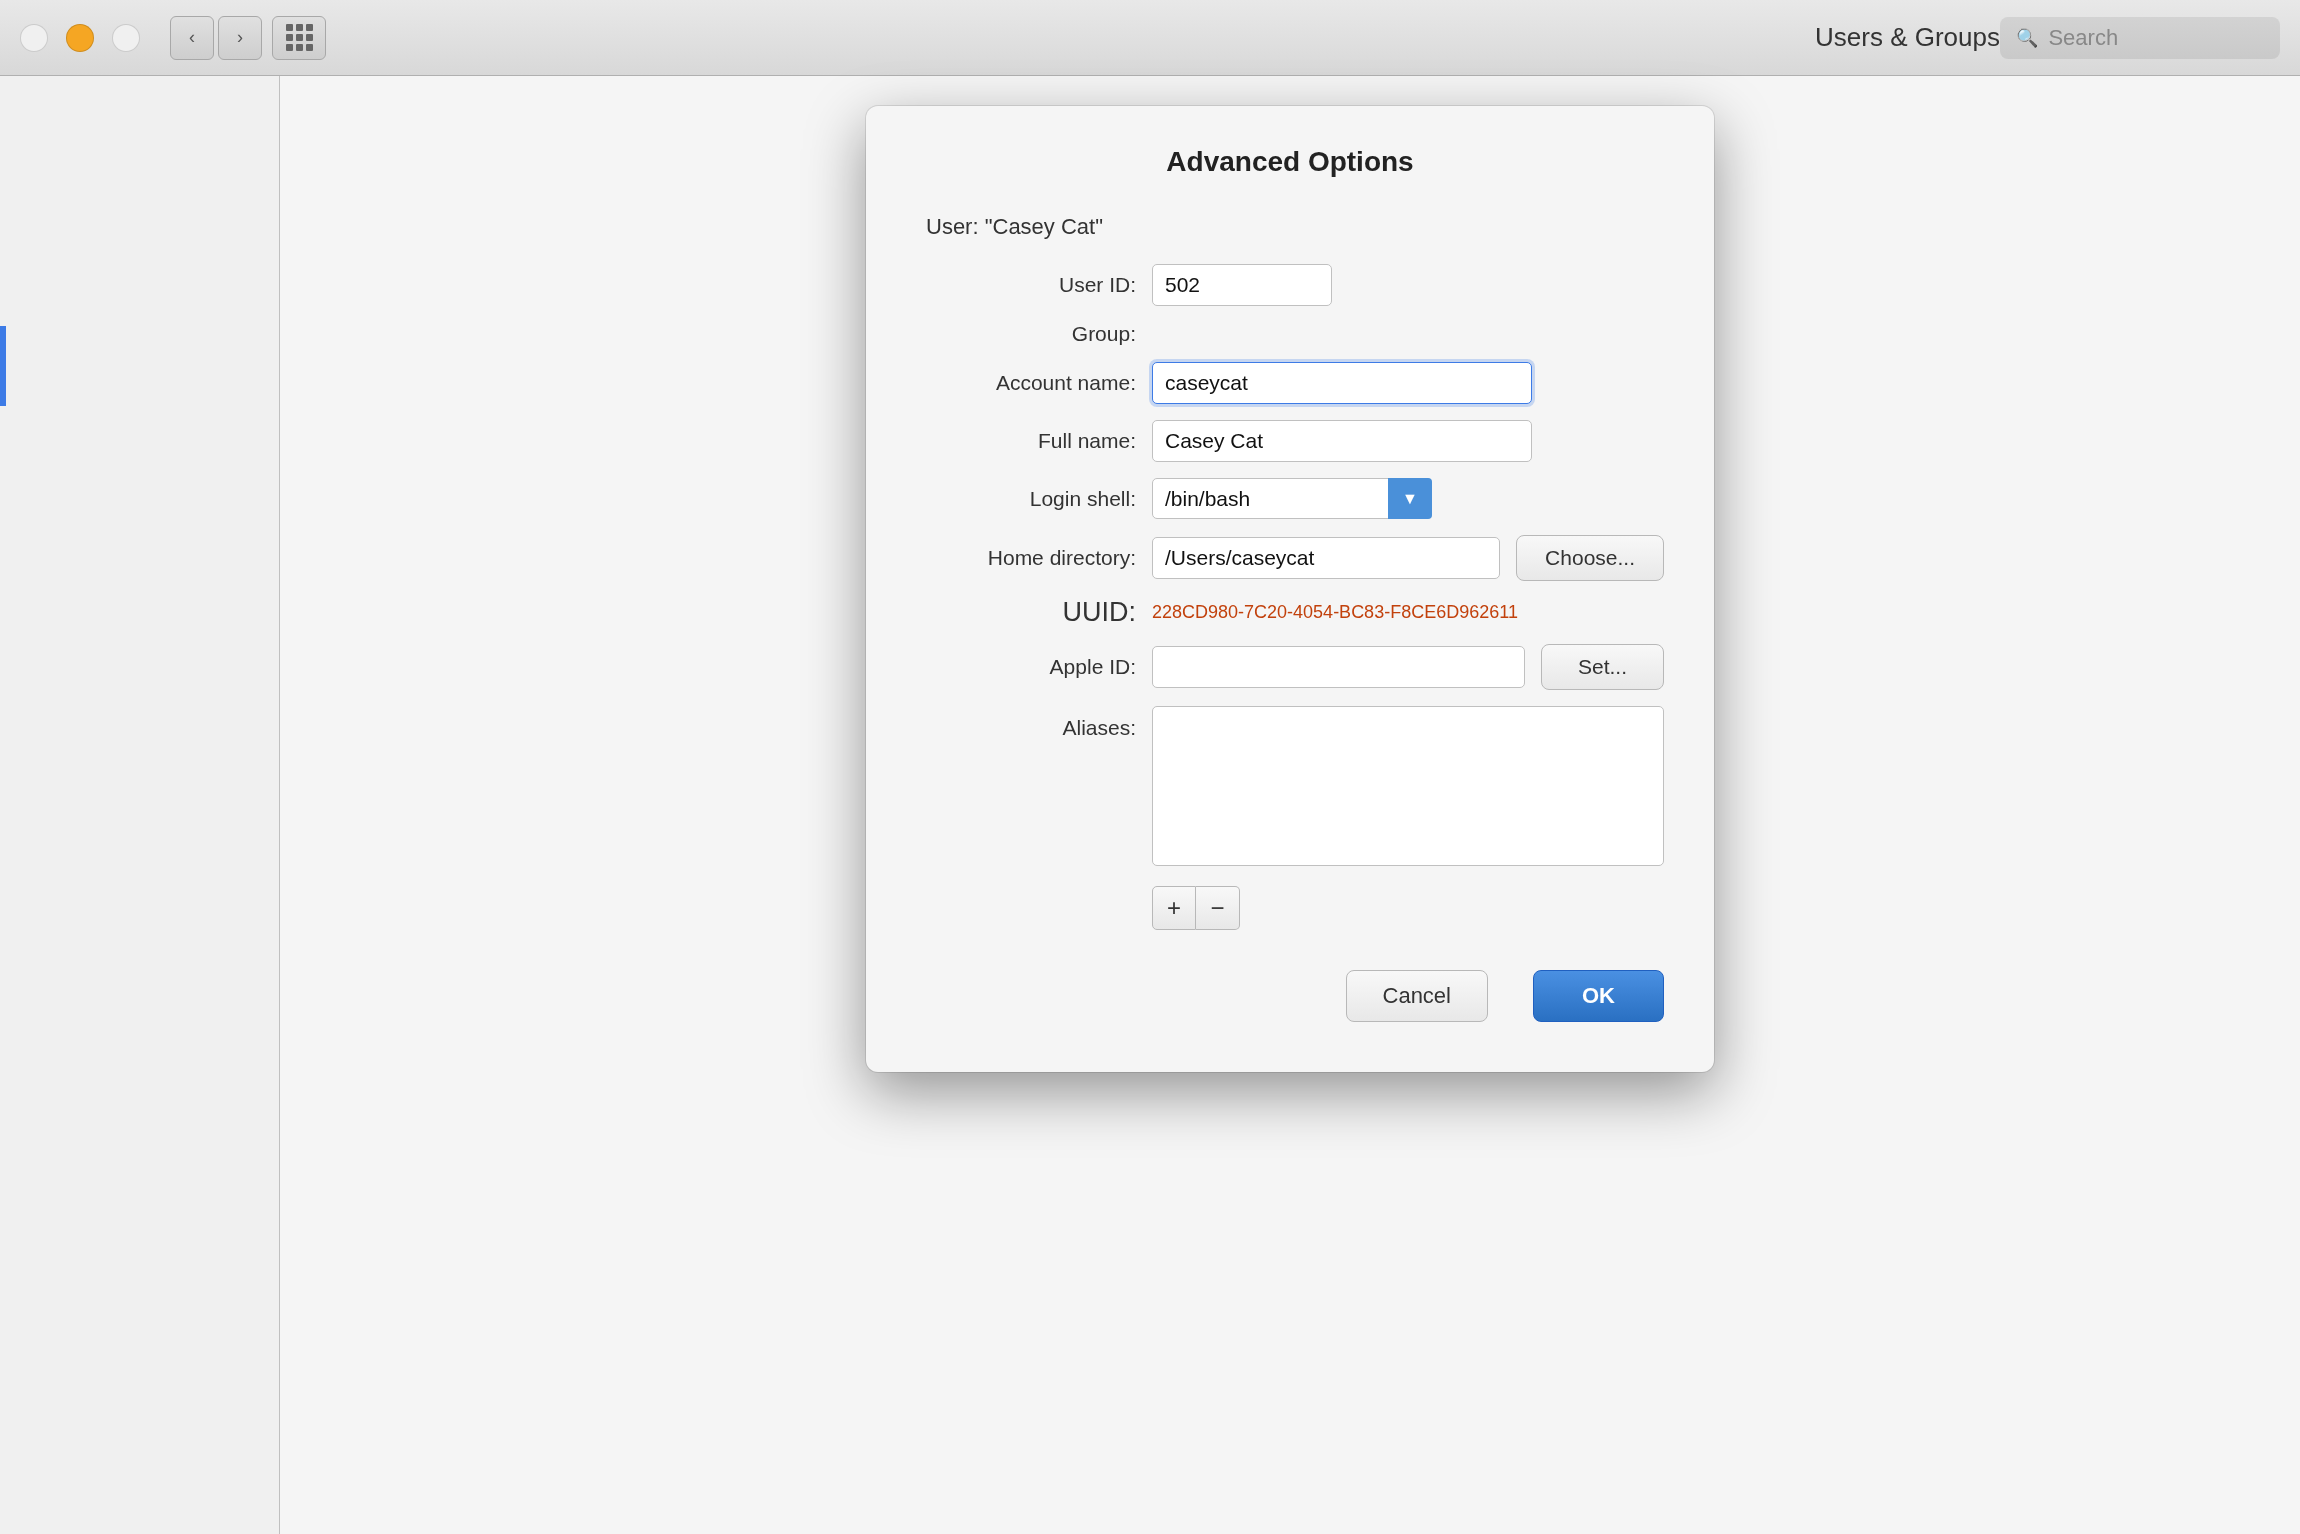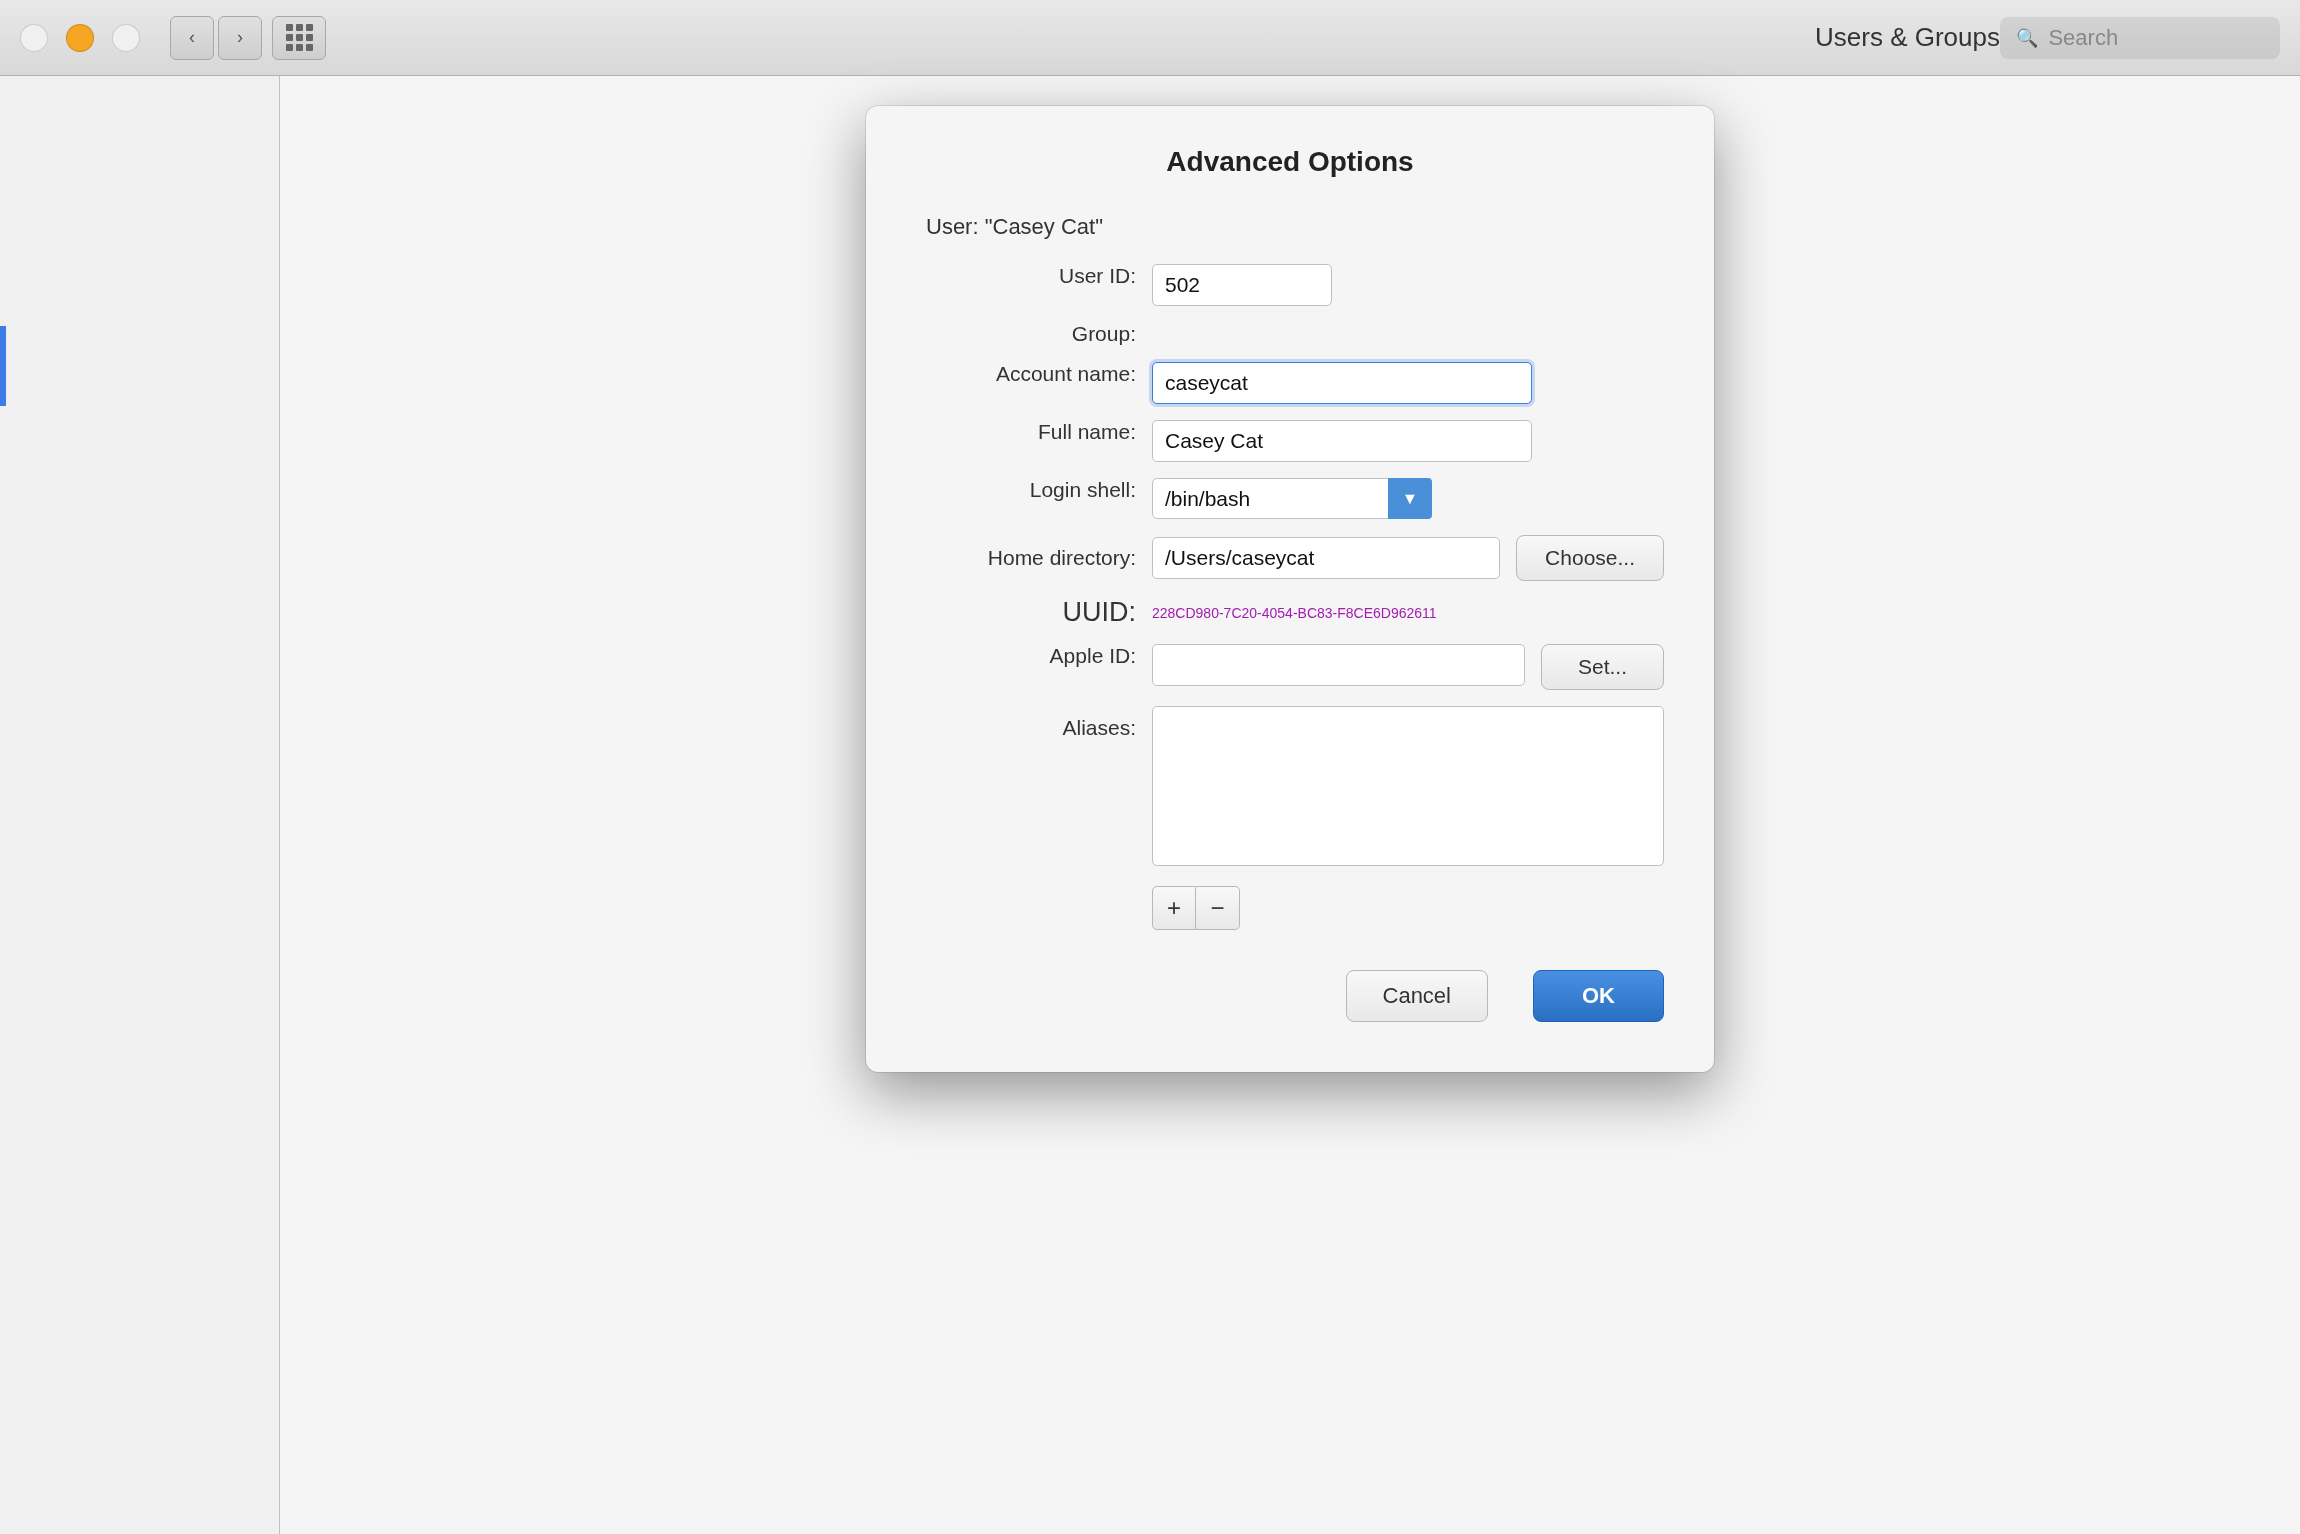--- a/index.html
+++ b/index.html
@@ -219,21 +219,21 @@
 
     
     .form-section {
       display: flex;
       flex-direction: column;
       gap: 16px;
     }
 
     .form-row {
       display: flex;
-      align-items: flex-start;
+      align-items: center;
       gap: 16px;
     }
 
     .form-row.top-align {
       align-items: flex-start;
     }
 
     .form-label {
       text-align: right;
       font-size: 21px;
@@ -307,22 +307,22 @@
 
     .uuid-label {
       text-align: right;
       font-size: 27px;
       color: #333;
       min-width: 220px;
       flex-shrink: 0;
     }
 
     .uuid-value {
-      font-size: 14px;
-      color: #a21caf;
+      font-size: 18px;
+      color: #c2410c;
     }
 
     
     .appleid-input {
       width: 560px;
     }
 
     
     .aliases-textarea {
       width: 680px;

